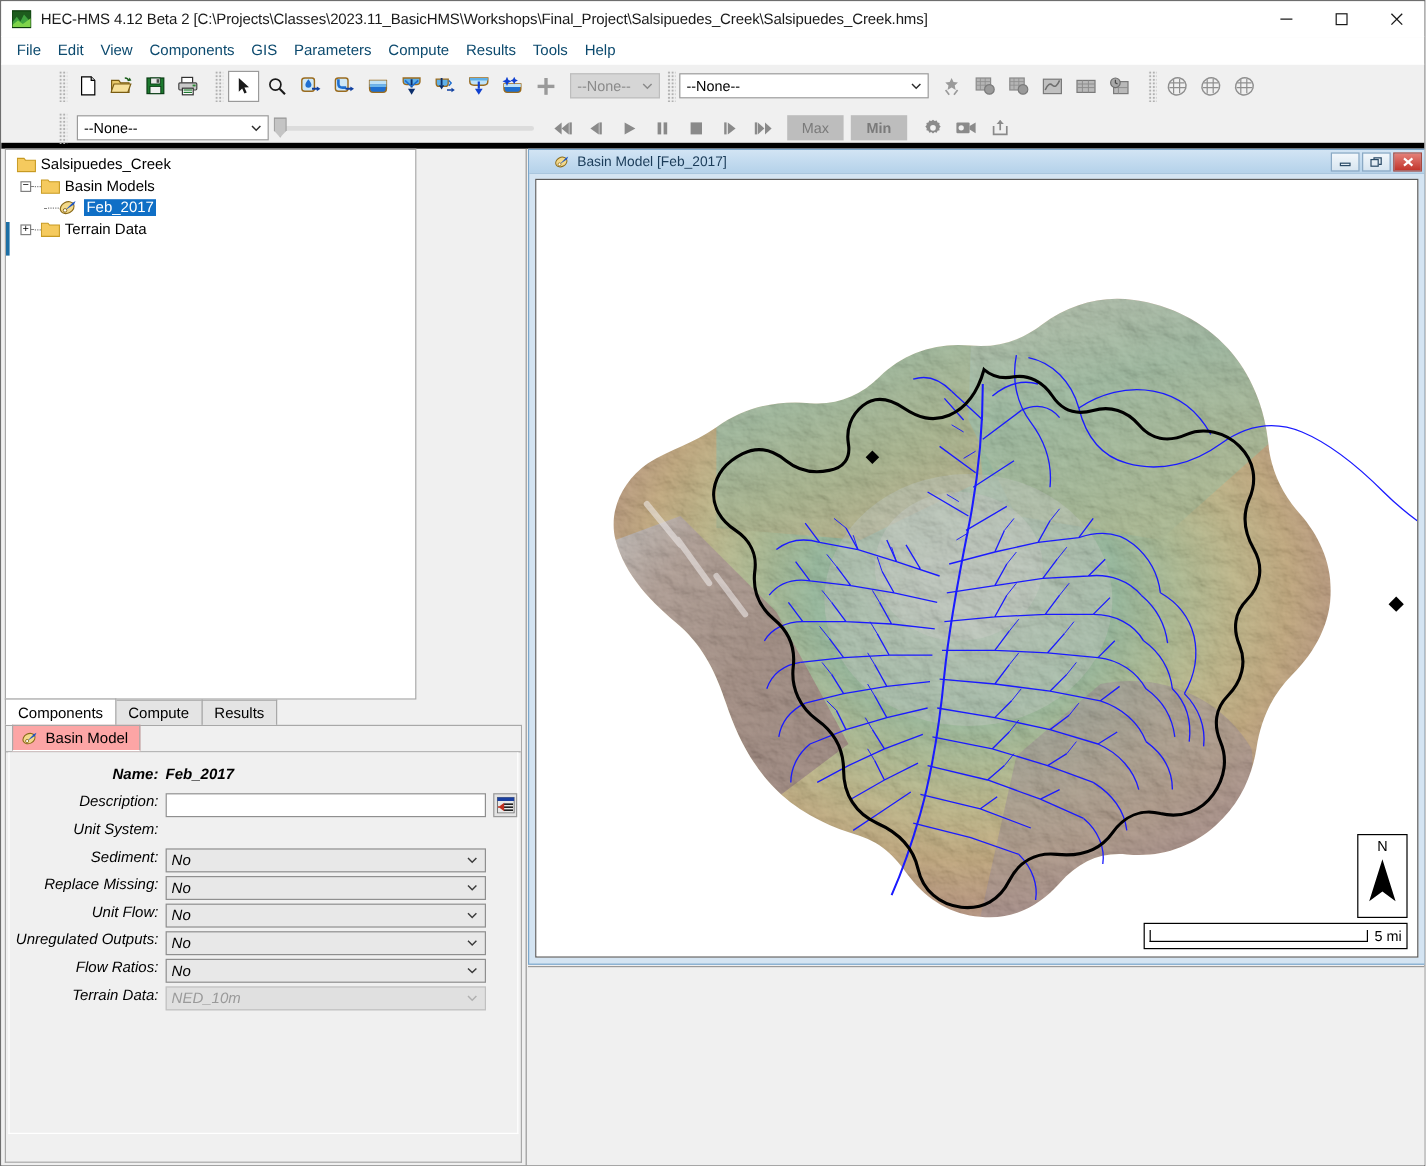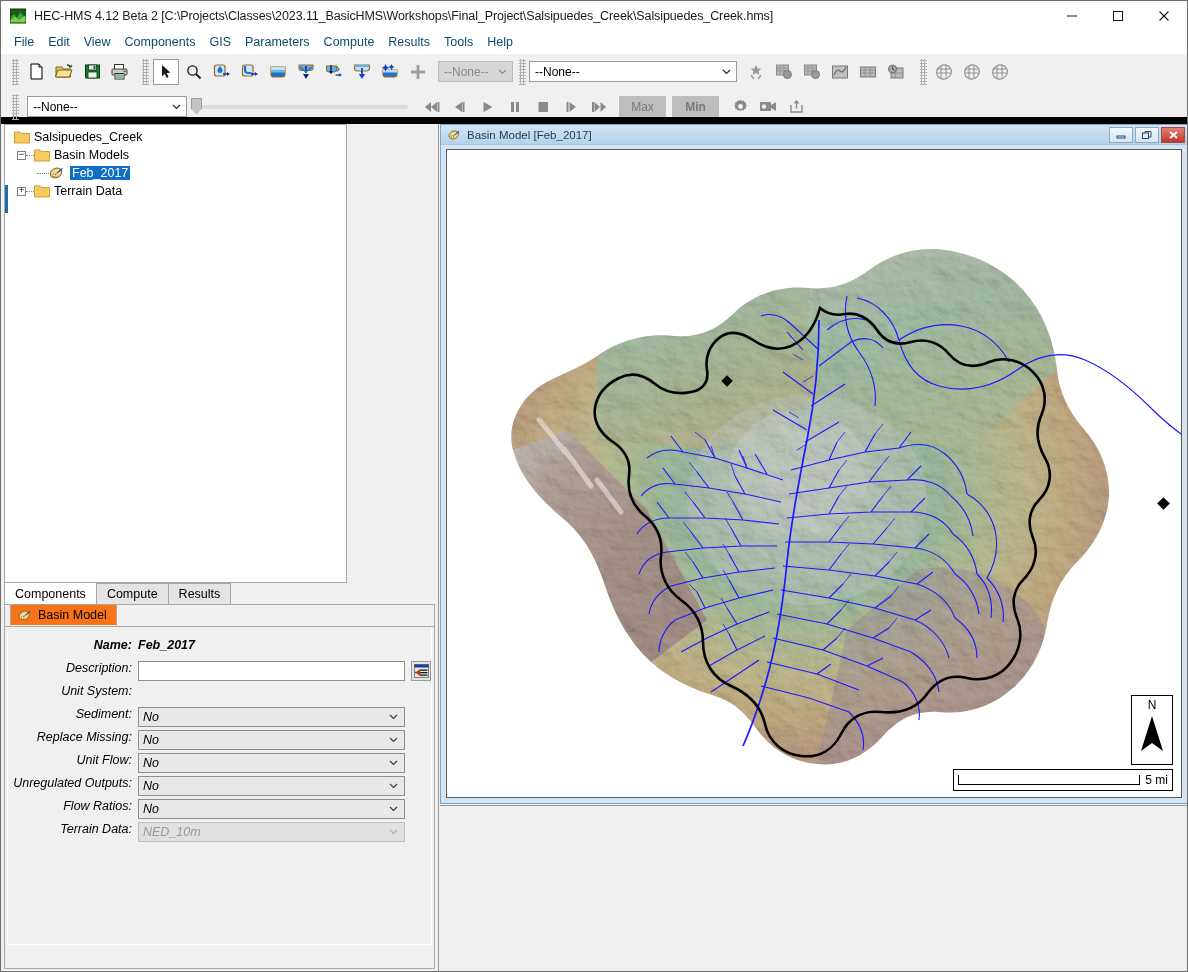--- a/index.html
+++ b/index.html
@@ -57,21 +57,22 @@
   .menu-item {
     padding: 2px 7px; font-size: 12.5px; color: #0c4a6e;
     white-space: nowrap; cursor: default;
   }
 
   
   .toolbar-area {
     position: absolute; left: 0; top: 53px;
     width: 1186px; height: 70px;
     background: #f0f0f0;
-    border-bottom: 7px solid #000000;
+    border-bottom: 5px solid #000000;
+    padding-left: 37px;
   }
   .toolrow {
     height: 35px; display: flex; align-items: center;
   }
   .grip {
     width: 7px; height: 26px; margin: 0 3px;
     background-image:
       radial-gradient(circle at 1.5px 1.5px, #b0b0b0 1px, transparent 1.2px);
     background-size: 3px 3px;
     flex: 0 0 auto;
@@ -161,21 +162,21 @@
     width: 431px; height: 364px;
     background: #f0f0f0; border: 1px solid #a8a8a8; border-top: none;
   }
   .subtabstrip {
     display: flex; align-items: flex-end; height: 22px; padding-left: 5px;
     border-bottom: 1px solid #a8a8a8; background: #f0f0f0;
   }
   .subtab {
     height: 22px; padding: 0 9px 0 7px; font-size: 12.5px;
     display: flex; align-items: center; gap: 5px;
-    background: #f97316; border: 1px solid #a8a8a8; border-bottom: 1px solid #ffffff;
+    background: #fca5a5; border: 1px solid #a8a8a8; border-bottom: 1px solid #ffffff;
     position: relative; z-index: 2;
   }
   .formbody {
     padding-top: 11px; background: #f0f0f0;
     height: 318px; border: 1px solid #ffffff; border-top: none;
     margin: 0 2px 2px 2px;
   }
   .frow {
     display: flex; height: 23px; margin-bottom: 0px; font-style: italic;
   }
@@ -212,21 +213,21 @@
   }
   .mdi-window {
     position: absolute; left: 1px; top: 0px;
     width: 748px; height: 680px;
     background: #d4e4f2;
     border: 1px solid #7ba7cc;
   }
   .mdi-title {
     height: 20px;
     background: linear-gradient(to bottom, #d2e4f4 0%, #c3dbef 50%, #b5d2ea 100%);
-    display: flex; align-items: center; padding-left: 7px;
+    display: flex; align-items: center; padding-left: 21px;
     border-bottom: 1px solid #a9c6de;
     justify-content: flex-end;
   }
   .mdi-title-text { font-size: 11.5px; color: #1b3c59; margin-left: 5px; }
   .mdi-ctrls { margin-left: auto; display: flex; gap: 2px; padding-right: 2px; }
   .mdi-btn {
     width: 24px; height: 16px; border: 1px solid #8aa9c4;
     background: linear-gradient(to bottom, #f2f7fb, #d7e5f0);
     display: flex; align-items: center; justify-content: center;
   }

